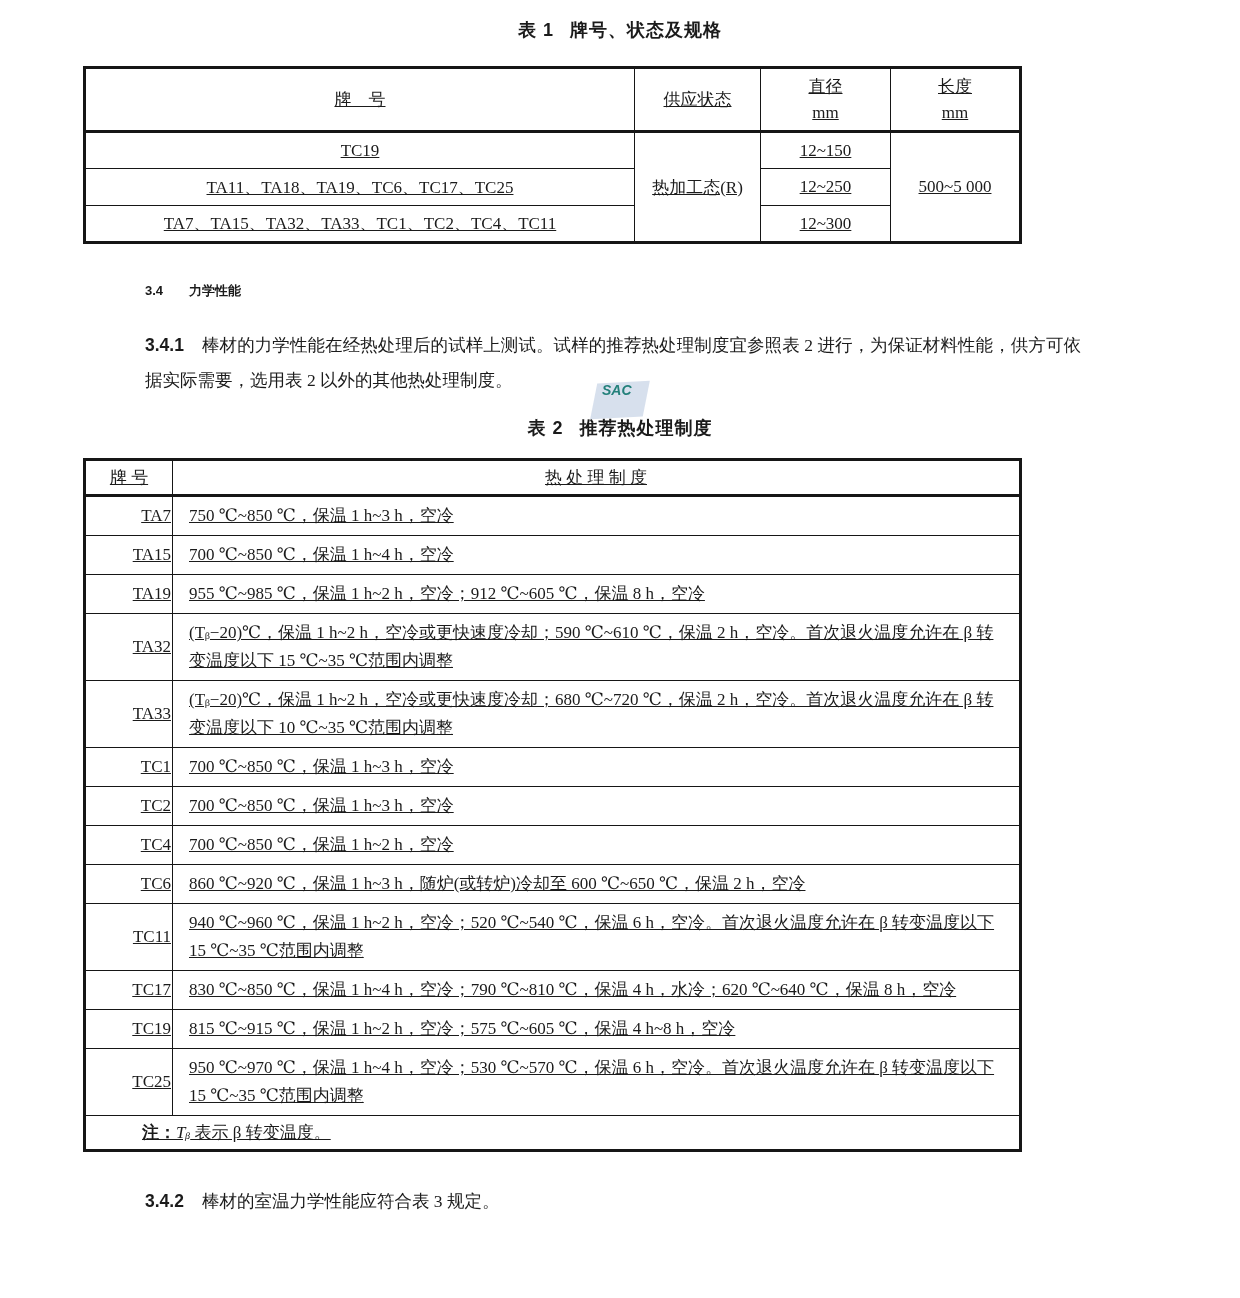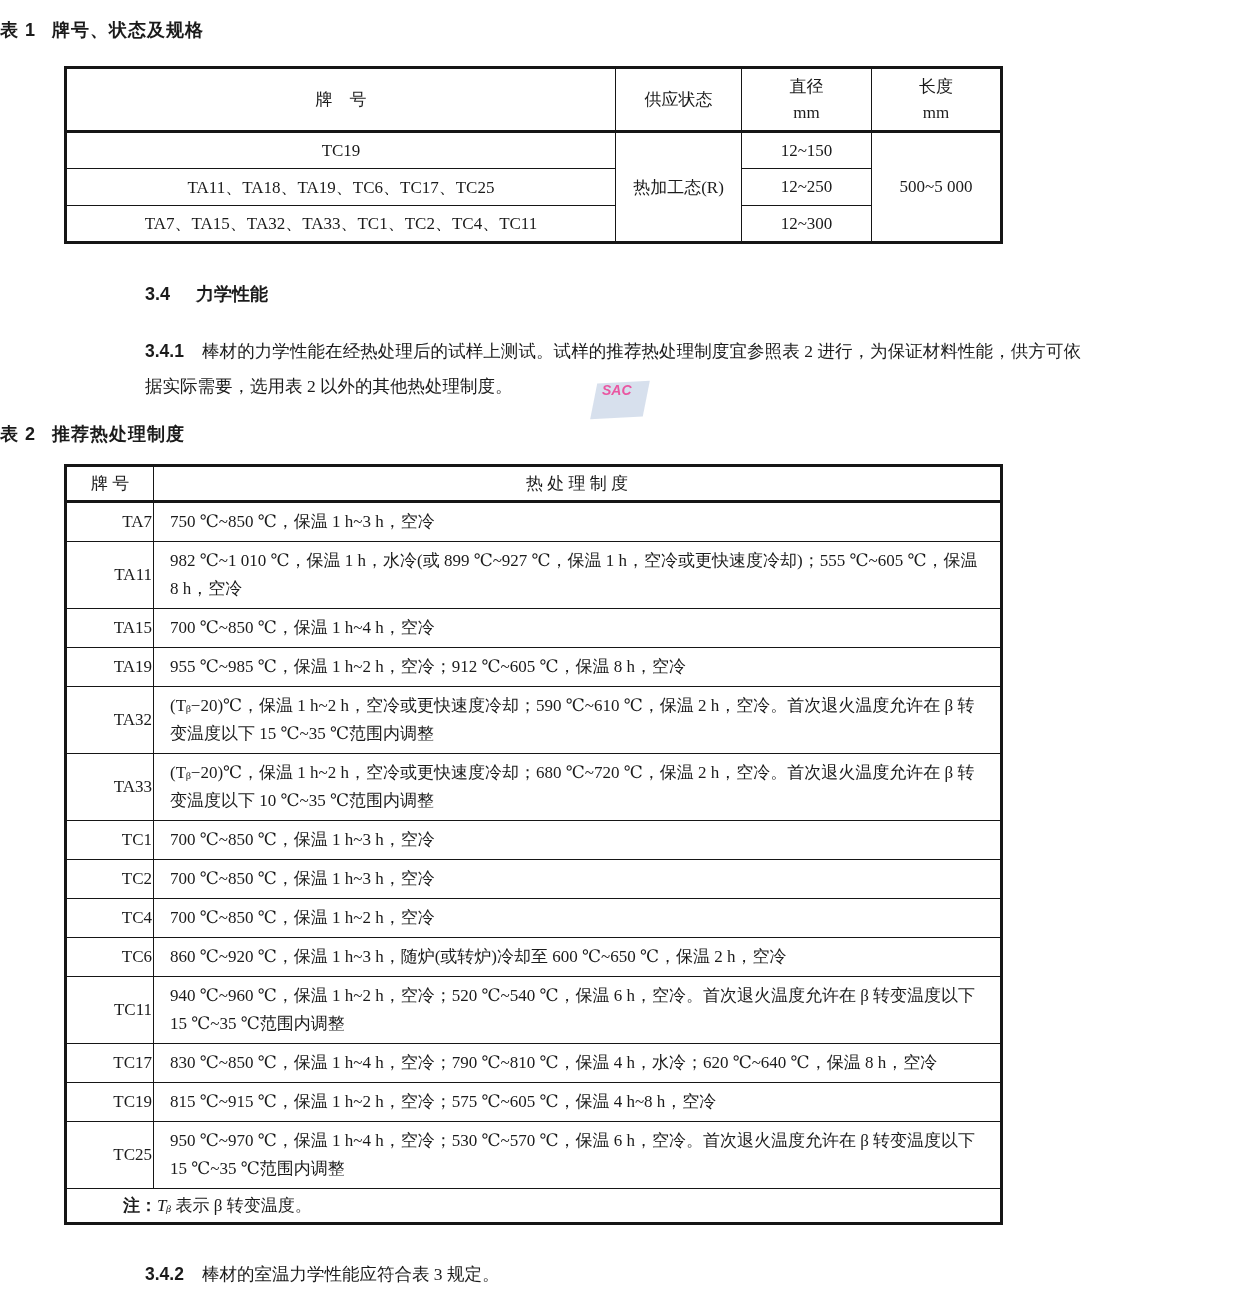--- a/index.html
+++ b/index.html
@@ -7,60 +7,61 @@
   body {
     width: 1240px; height: 1298px;
     background: #ffffff;
     color: #1b1b1b;
     font-family: "Liberation Serif", "DejaVu Serif", serif;
   }
   .doc { position: relative; width: 1240px; height: 1298px; overflow: hidden; }
 
   
   .table-title {
-    text-align: left;
+    text-align: center;
     font-family: "Liberation Sans", "DejaVu Sans", sans-serif;
     font-weight: bold;
     font-size: 18px;
     letter-spacing: 1px;
   }
   #t1-title { padding-top: 18px; }
   #t2-title { margin-top: 18px; }
   .table-title .tnum { margin-right: 16px; }
 
   .clause-head {
     margin: 38px 0 4px 145px;
     font-family: "Liberation Sans", "DejaVu Sans", sans-serif;
     font-weight: bold;
-    font-size: 18px;
+    font-size: 13px;
   }
   .clause-head .num { margin-right: 26px; }
 
   .para {
     width: 936px;
     margin: 28px 0 0 145px;
     font-size: 17.5px;
     line-height: 35px;
     text-align: justify;
   }
   .para .num {
     font-family: "Liberation Sans", "DejaVu Sans", sans-serif;
     font-weight: bold;
     margin-right: 18px;
   }
   #p342 { margin-top: 32px; }
 
   
   table.std {
-    margin-left: 64px;
+    margin-left: 83px;
     width: 936px;
     border-collapse: collapse;
     table-layout: fixed;
     font-size: 17px;
     border: 3px solid #161616;
+    text-decoration: underline;
   }
   table.std td {
     border: 1px solid #161616;
     vertical-align: middle;
   }
   tr.head td { border-bottom: 3px solid #161616; text-align: center; }
 
   
   #table1 { margin-top: 24px; }
   #table1 tr.head td { height: 64px; }
@@ -96,21 +97,21 @@
     position: absolute; inset: 0;
     background: #b7c6df;
     opacity: 0.55;
     transform: skewX(-14deg) rotate(-3deg);
   }
   .watermark .wm-text {
     position: absolute; left: 8px; top: 0px;
     font-family: "Liberation Sans", "DejaVu Sans", sans-serif;
     font-style: italic; font-weight: bold;
     font-size: 14px;
-    color: #ec4899;
+    color: #0f766e;
     opacity: 0.9;
   }
 </style>
 </head>
 <body>
 
 <div class="doc">
 
   <div class="table-title" id="t1-title">
     <span class="tnum">表 1</span><span>牌号、状态及规格</span>
@@ -178,24 +179,20 @@
     <tbody>
       <tr class="head">
         <td>牌 号</td>
         <td>热 处 理 制 度</td>
       </tr>
       <tr>
           <td class="grade">TA7</td>
           <td class="regime">750 ℃~850 ℃，保温 1 h~3 h，空冷</td>
         </tr>
       <tr>
-          <td class="grade">TA11</td>
-          <td class="regime">982 ℃~1 010 ℃，保温 1 h，水冷(或 899 ℃~927 ℃，保温 1 h，空冷或更快速度冷却)；555 ℃~605 ℃，保温 8 h，空冷</td>
-        </tr>
-      <tr>
           <td class="grade">TA15</td>
           <td class="regime">700 ℃~850 ℃，保温 1 h~4 h，空冷</td>
         </tr>
       <tr>
           <td class="grade">TA19</td>
           <td class="regime">955 ℃~985 ℃，保温 1 h~2 h，空冷；912 ℃~605 ℃，保温 8 h，空冷</td>
         </tr>
       <tr>
           <td class="grade">TA32</td>
           <td class="regime">(Tᵦ−20)℃，保温 1 h~2 h，空冷或更快速度冷却；590 ℃~610 ℃，保温 2 h，空冷。首次退火温度允许在 β 转变温度以下 15 ℃~35 ℃范围内调整</td>

